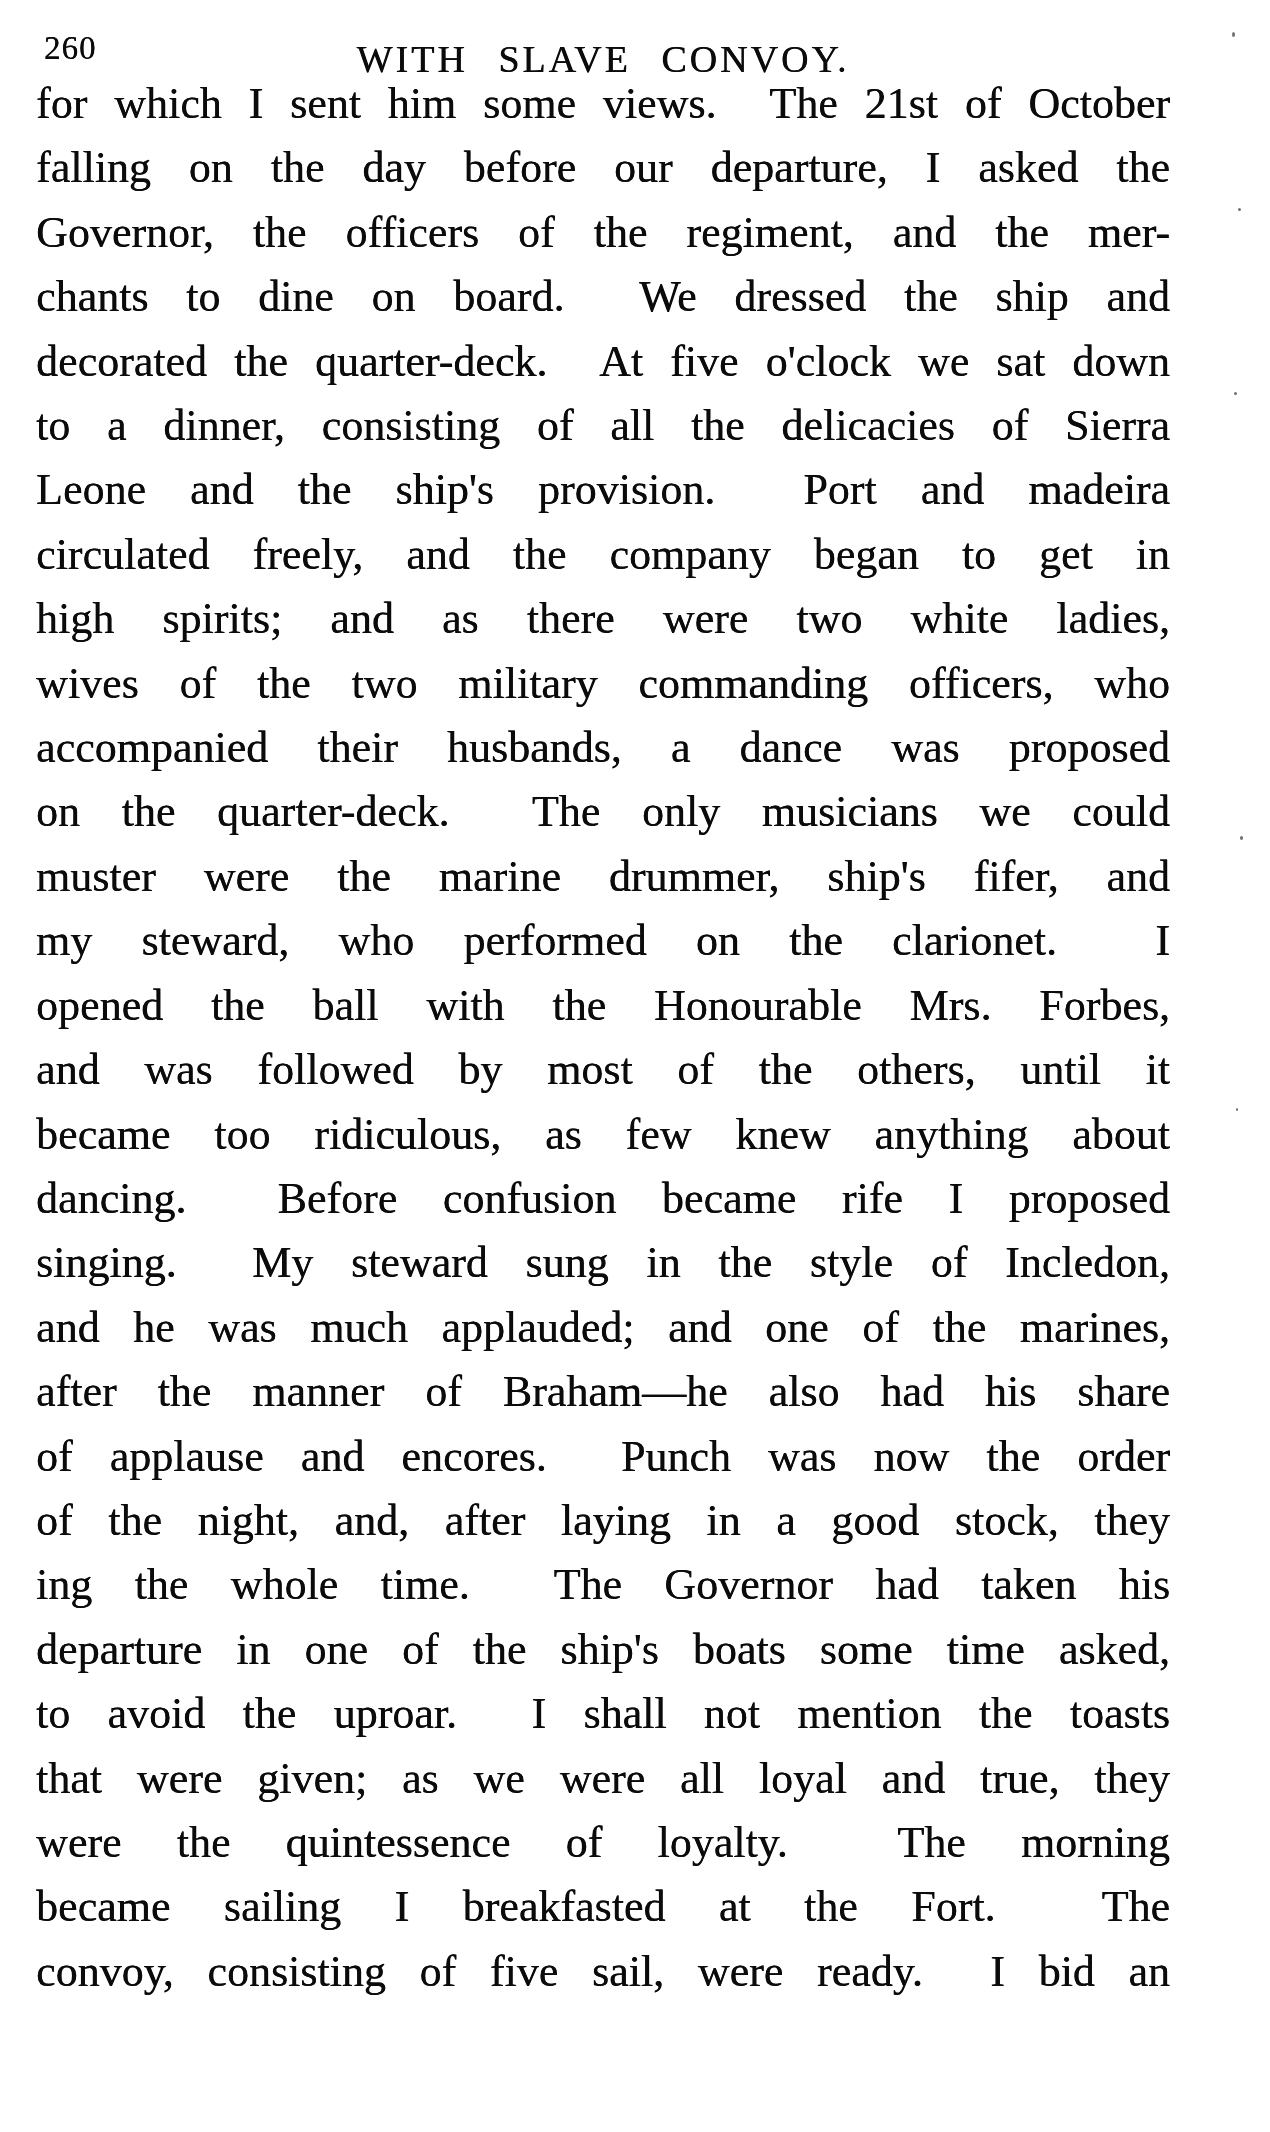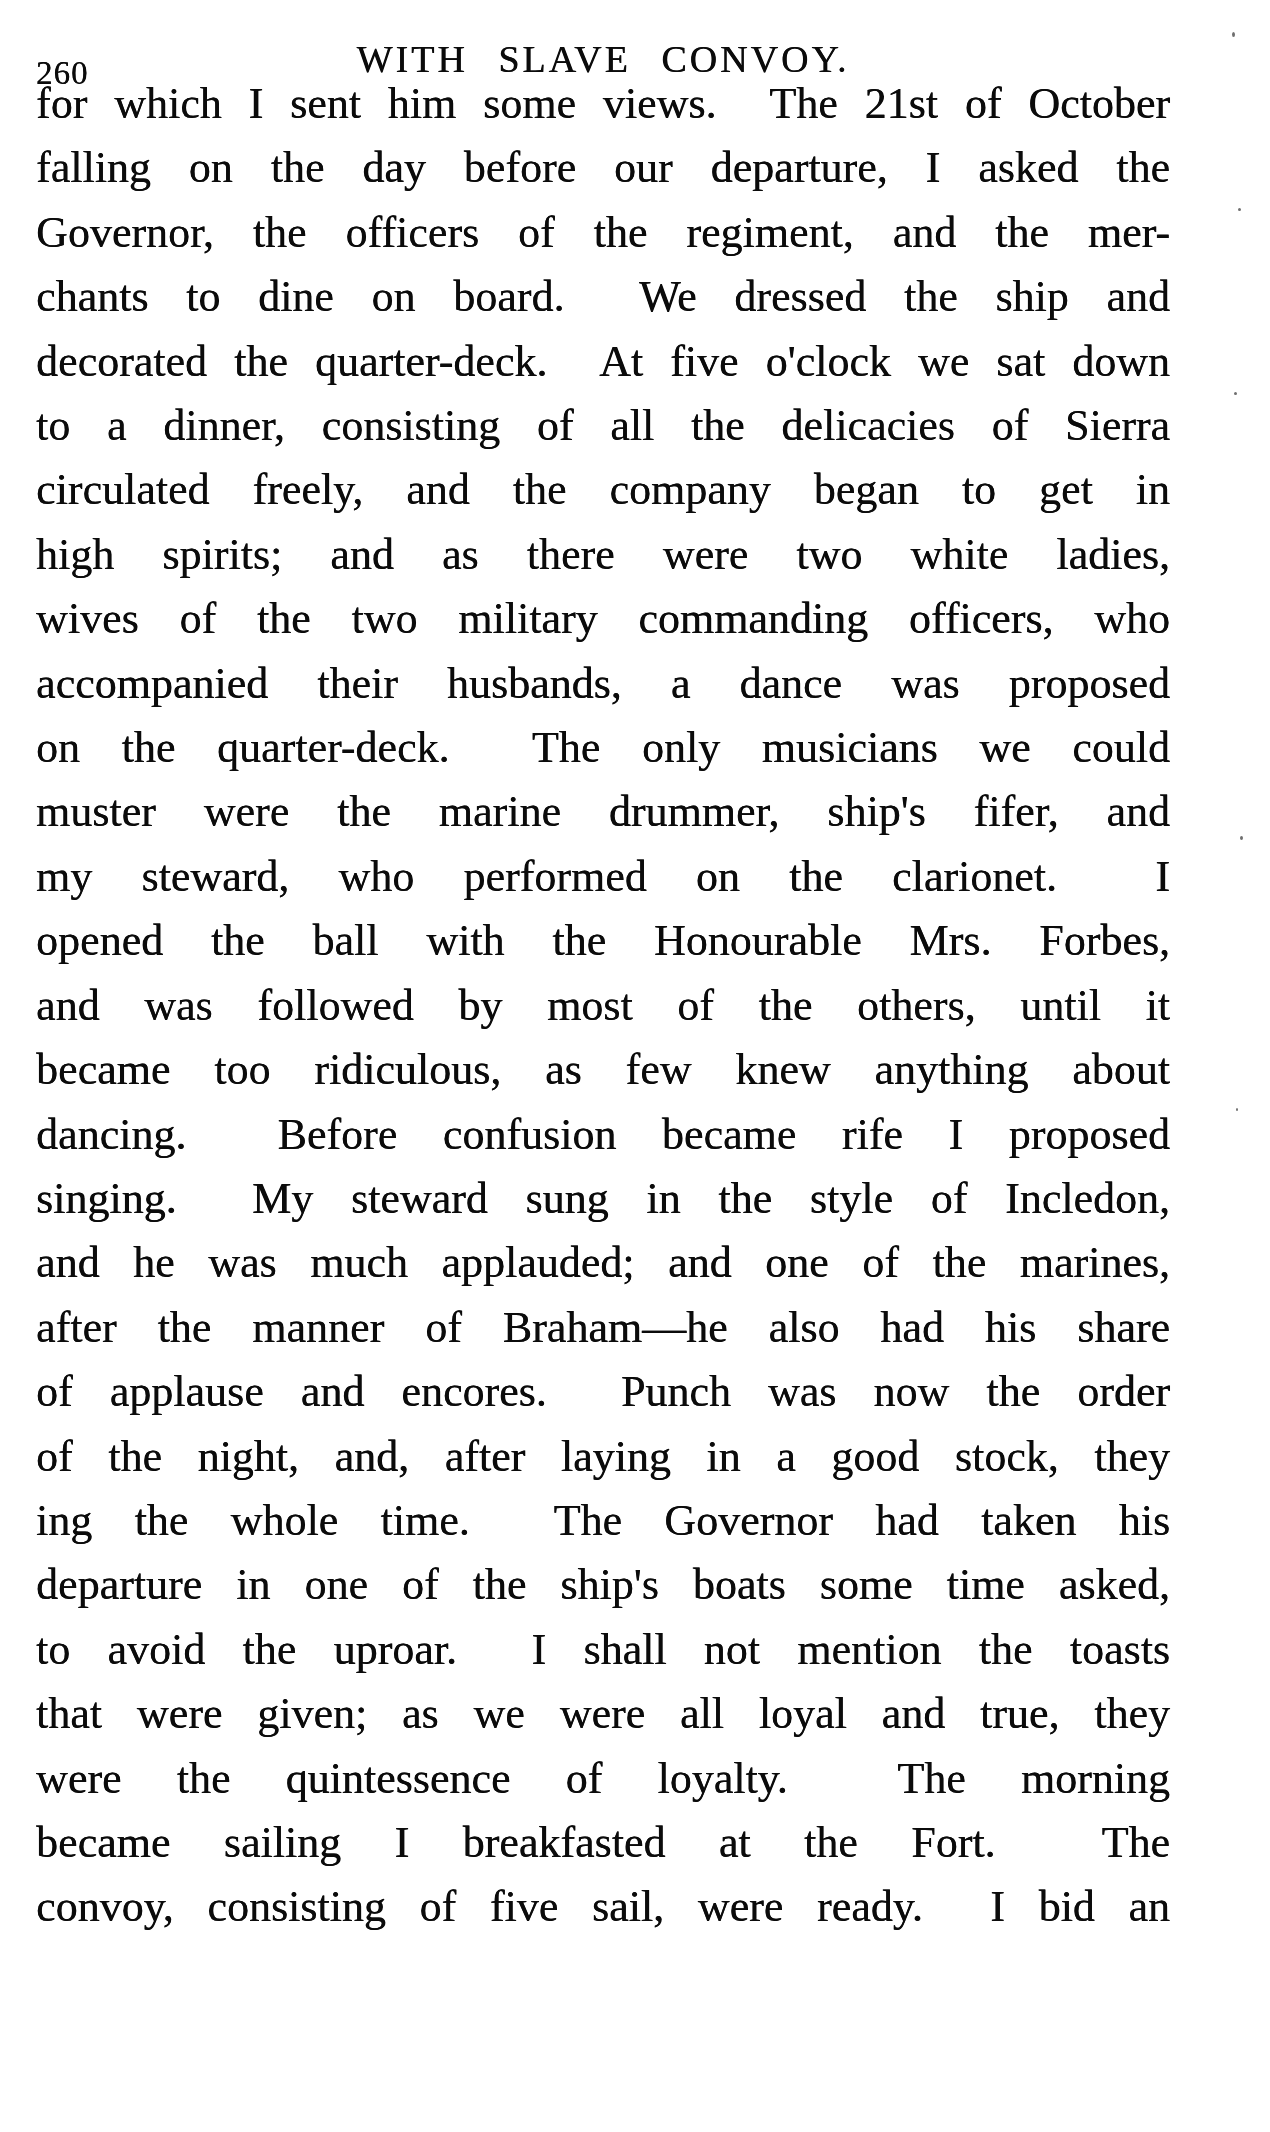--- a/index.html
+++ b/index.html
@@ -22,26 +22,25 @@
     top: 0;
     width: 1134px;
   }
   .running-head {
     position: relative;
     height: 48px;
     margin-top: 24px;
   }
   .page-num {
     position: absolute;
-    left: 0;
+    left: 8px;
     top: 6px;
     font-size: 33px;
     letter-spacing: 1px;
     text-shadow: 0.3px 0 0 currentColor;
-    margin-top: 25px;
   }
   .running-title {
     position: absolute;
     left: 50%;
     top: 0;
     transform: translateX(-50%);
     font-size: 38px;
     letter-spacing: 3px;
     word-spacing: 18px;
     white-space: nowrap;
@@ -79,20 +78,21 @@
       <span class="page-num">260</span>
       <span class="running-title">WITH SLAVE CONVOY.</span>
     </div>
     <div class="body-text">
         <div class="line">for which I sent him some views.  The 21st of October</div>
         <div class="line">falling on the day before our departure, I asked the</div>
         <div class="line">Governor, the officers of the regiment, and the mer-</div>
         <div class="line">chants to dine on board.  We dressed the ship and</div>
         <div class="line">decorated the quarter-deck.  At five o'clock we sat down</div>
         <div class="line">to a dinner, consisting of all the delicacies of Sierra</div>
+        <div class="line">Leone and the ship's provision.  Port and madeira</div>
         <div class="line">circulated freely, and the company began to get in</div>
         <div class="line">high spirits; and as there were two white ladies,</div>
         <div class="line">wives of the two military commanding officers, who</div>
         <div class="line">accompanied their husbands, a dance was proposed</div>
         <div class="line">on the quarter-deck.  The only musicians we could</div>
         <div class="line">muster were the marine drummer, ship's fifer, and</div>
         <div class="line">my steward, who performed on the clarionet.  I</div>
         <div class="line">opened the ball with the Honourable Mrs. Forbes,</div>
         <div class="line">and was followed by most of the others, until it</div>
         <div class="line">became too ridiculous, as few knew anything about</div>

